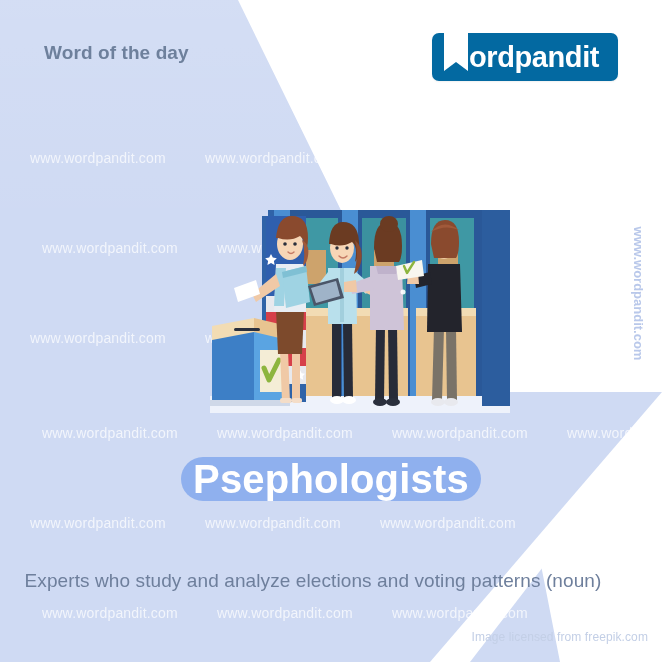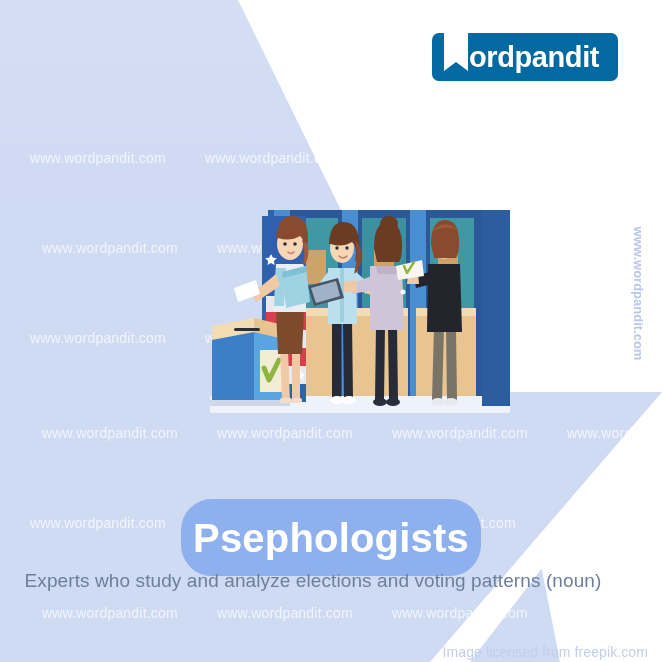--- a/index.html
+++ b/index.html
@@ -118,22 +118,22 @@
   
   .illus {
     position: absolute;
     left: 210px; top: 210px;
     width: 300px; height: 203px;
   }
 
   
   .word-pill {
     position: absolute;
-    left: 181px; top: 499px;
-    width: 300px; height: 77px;
+    left: 181px; top: 457px;
+    width: 300px; height: 44px;
     background: #8fb0ee;
     border-radius: 31px;
     display: flex;
     align-items: center;
     justify-content: center;
   }
   .word-pill-text {
     color: #ffffff;
     font-size: 40px;
     font-weight: bold;
@@ -147,22 +147,22 @@
     left: 0; top: 570px;
     width: 626px;
     text-align: center;
     font-size: 19px;
     color: #6e7f9c;
     letter-spacing: 0.1px;
   }
 
   .credit {
     position: absolute;
-    right: 14px; bottom: 2px;
-    font-size: 14px;
+    right: 14px; bottom: 18px;
+    font-size: 12px;
     color: #c3cfe6;
     letter-spacing: 0.1px;
   }
 </style>
 </head>
 <body>
 
 <div id="canvas">
 
   <div class="wedge-top"></div>
@@ -191,20 +191,21 @@
       <div class="wm" style="left: 380px; top: 515px;">www.wordpandit.com</div>
       <div class="wm" style="left: 555px; top: 515px;">www.wordpandit.com</div>
       <div class="wm" style="left: 42px; top: 605px;">www.wordpandit.com</div>
       <div class="wm" style="left: 217px; top: 605px;">www.wordpandit.com</div>
       <div class="wm" style="left: 392px; top: 605px;">www.wordpandit.com</div>
       <div class="wm" style="left: 567px; top: 605px;">www.wordpandit.com</div>
     </div>
   <div class="wm-side">www.wordpandit.com</div>
 
   <div class="header-text">
+    <div class="brand-sub">Word of the day</div>
   </div>
 
   <div class="logo">
     <span class="logo-mark">
       <svg width="32" height="48" viewBox="0 0 32 48">
         <path d="M4 0 L28 0 L28 38 L16 29 L4 38 Z" fill="#ffffff"></path>
       </svg>
     </span>
     <span class="logo-text">ordpandit</span>
   </div>

